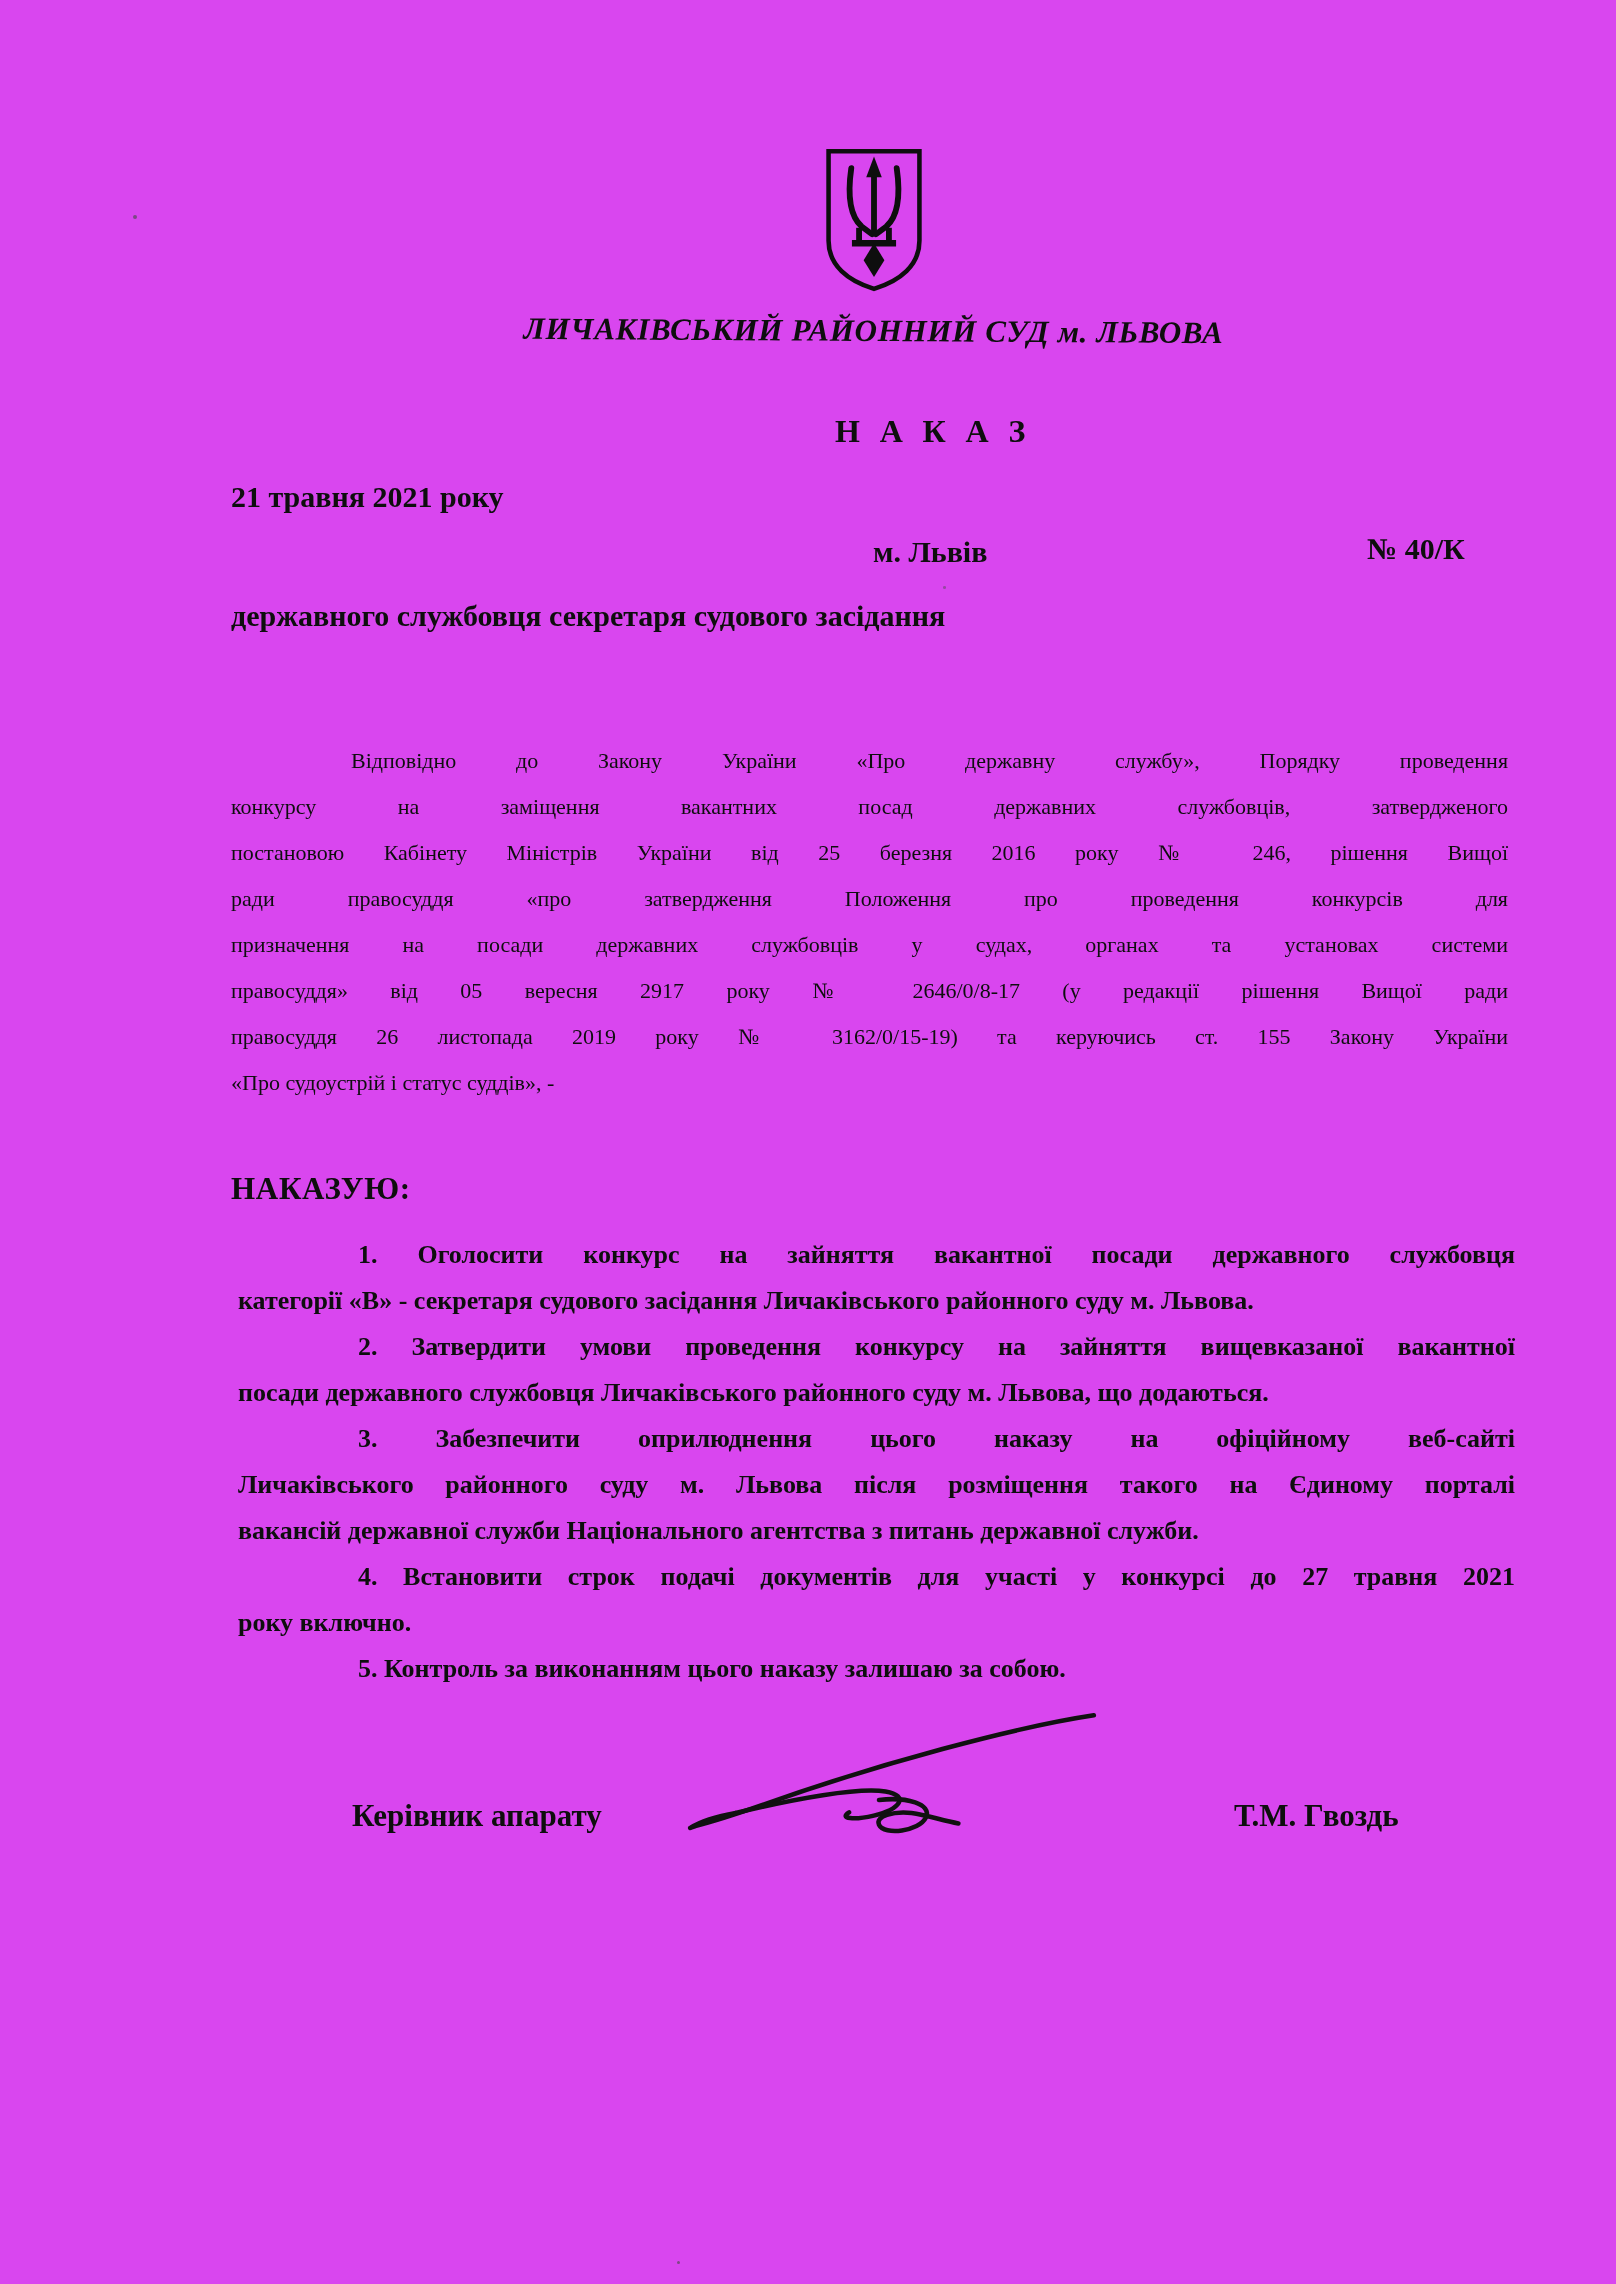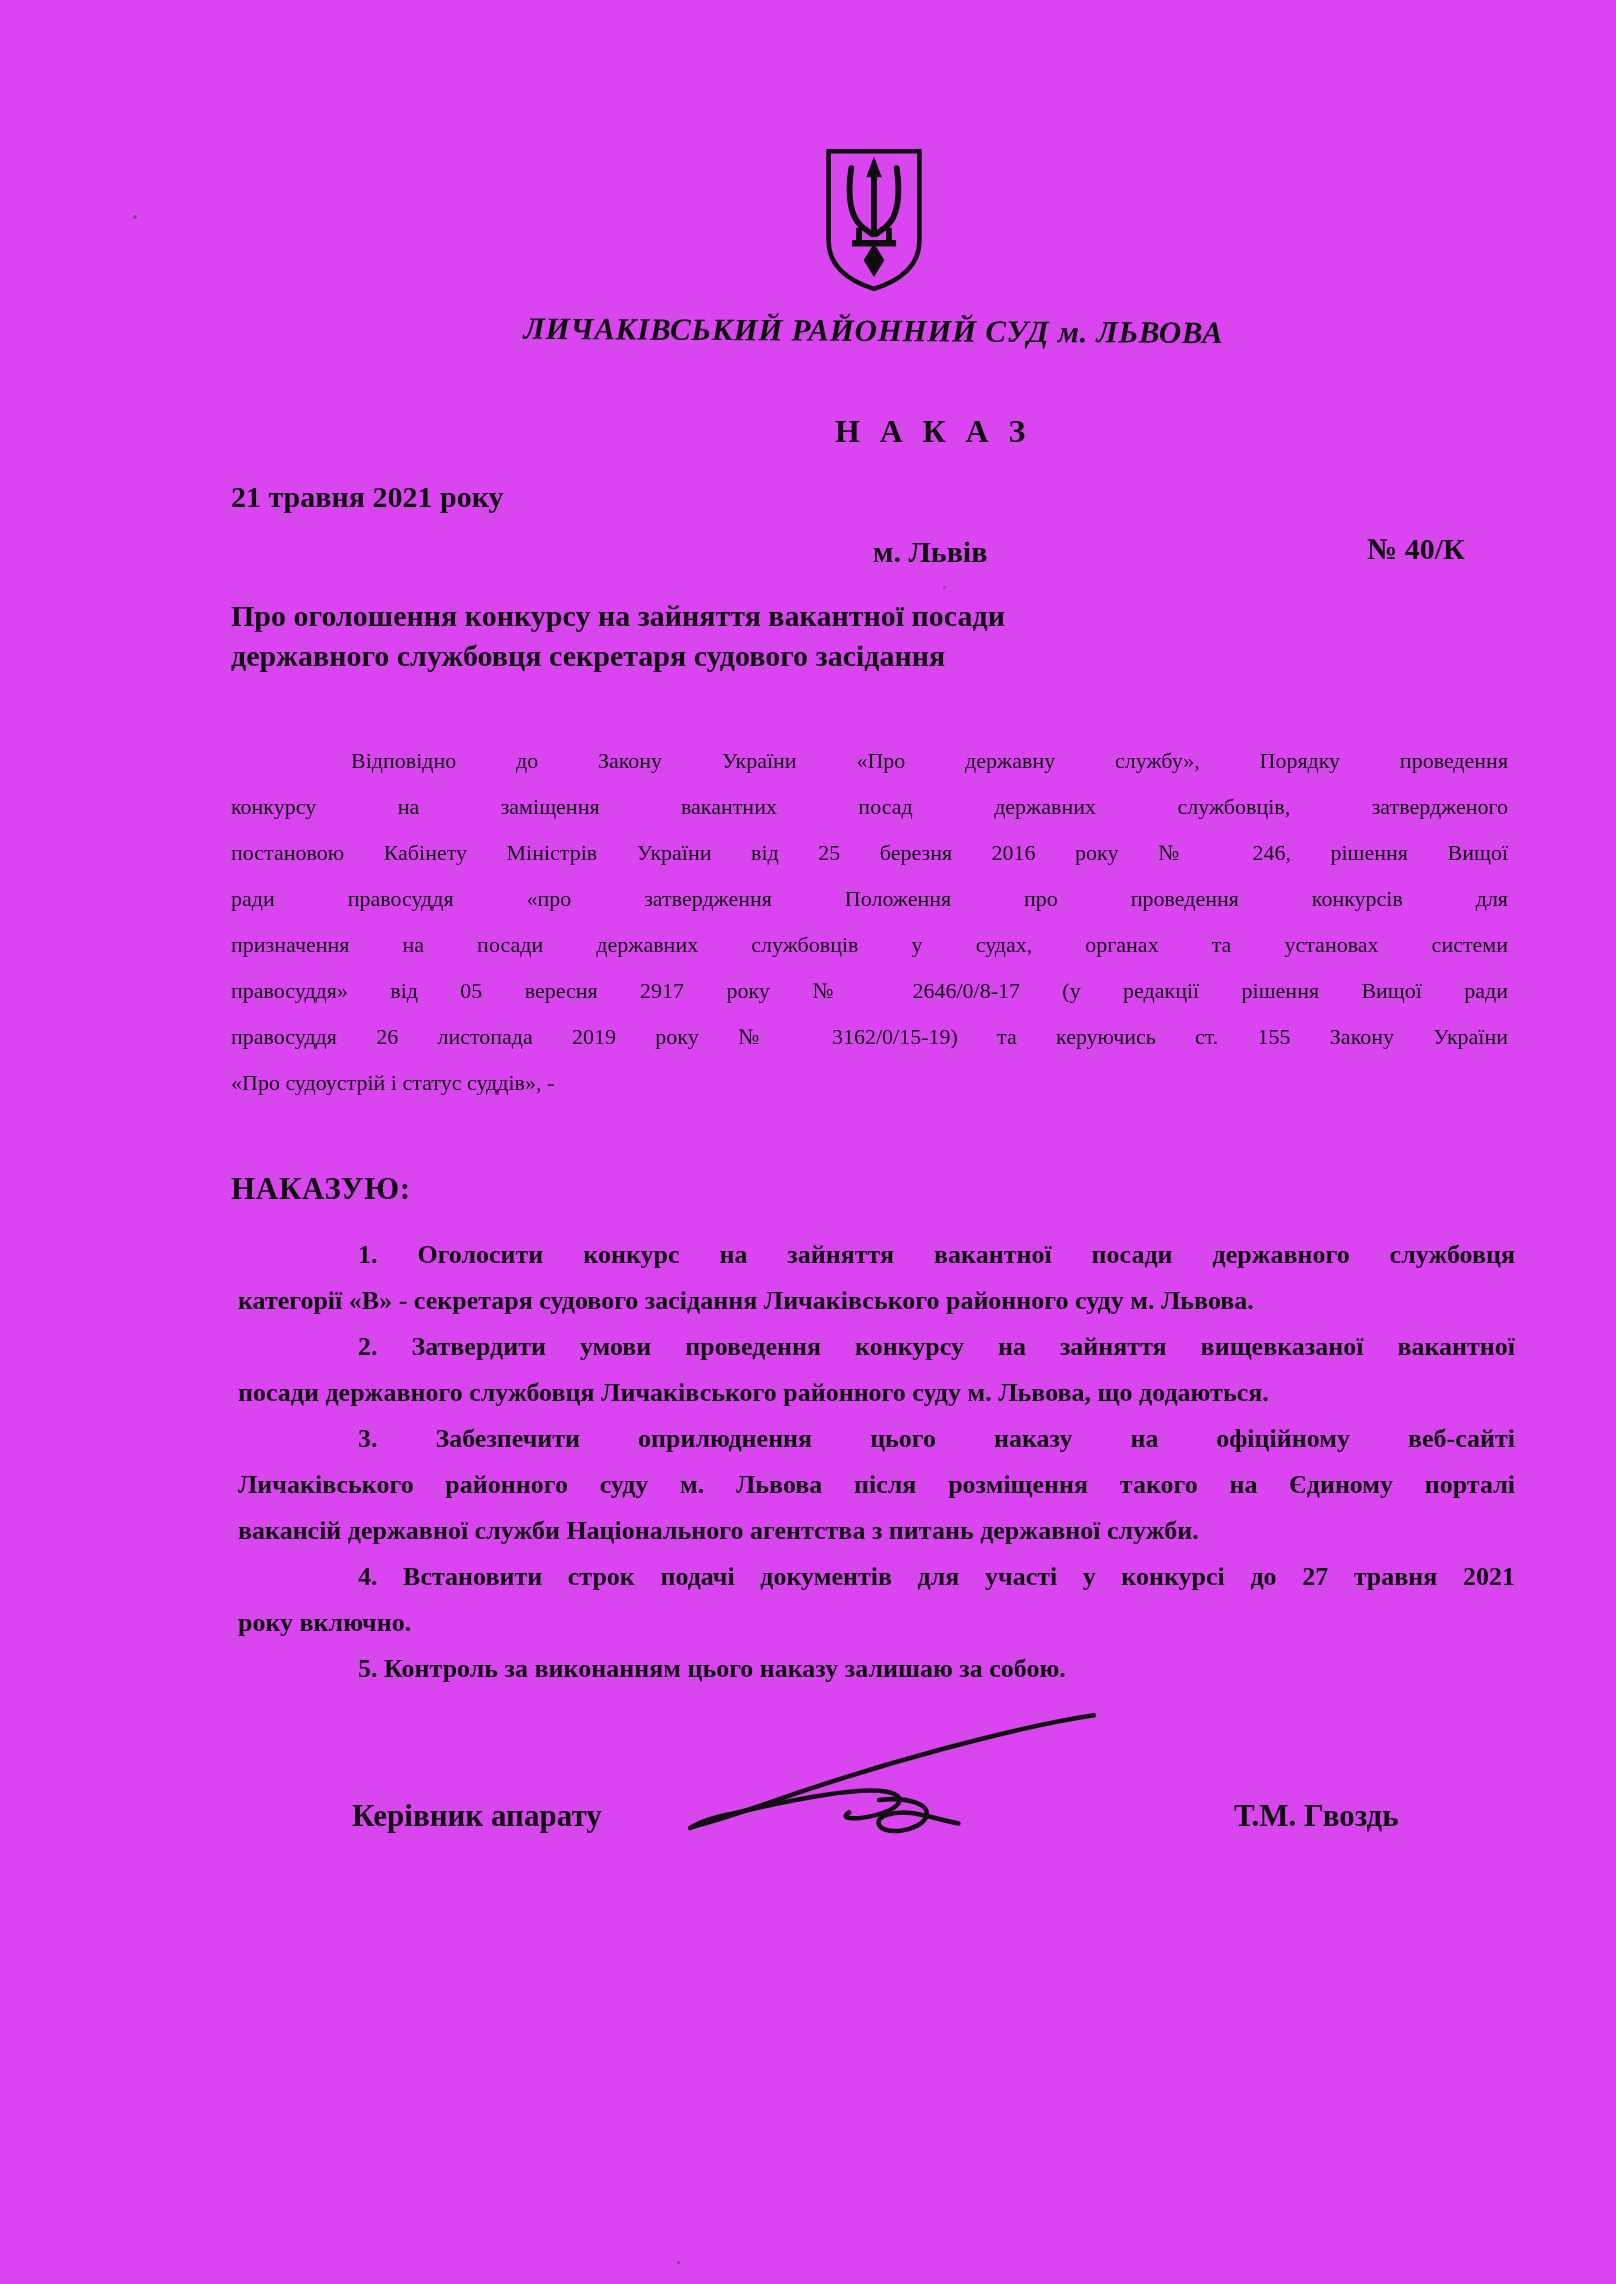--- a/index.html
+++ b/index.html
@@ -96,21 +96,20 @@
 
   <div class="abs court-name">ЛИЧАКІВСЬКИЙ РАЙОННИЙ СУД м. ЛЬВОВА</div>
 
   <div class="abs doc-type">Н А К А З</div>
 
   <div class="abs date-line">21 травня 2021 року</div>
   <div class="abs place-line">м. Львів</div>
   <div class="abs number-line">№ 40/К</div>
 
   <div class="abs subject">
-    <div>Про оголошення конкурсу на зайняття вакантної посади</div>
     <div>державного службовця секретаря судового засідання</div>
   </div>
 
   <div class="abs preamble">
     <div class="line first-indent">Відповідно до Закону України «Про державну службу», Порядку проведення</div>
     <div class="line">конкурсу на заміщення вакантних посад державних службовців, затвердженого</div>
     <div class="line">постановою Кабінету Міністрів України від 25 березня 2016 року № 246, рішення Вищої</div>
     <div class="line">ради правосуддя «про затвердження Положення про проведення конкурсів для</div>
     <div class="line">призначення на посади державних службовців у судах, органах та установах системи</div>
     <div class="line">правосуддя» від 05 вересня 2917 року № 2646/0/8-17 (у редакції рішення Вищої ради</div>

